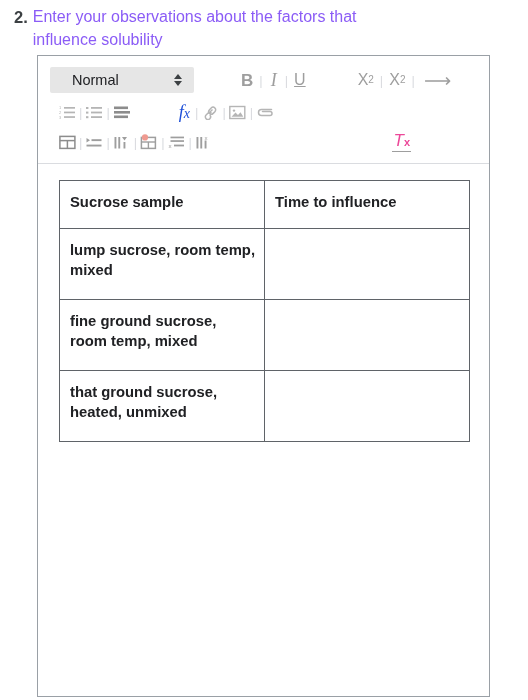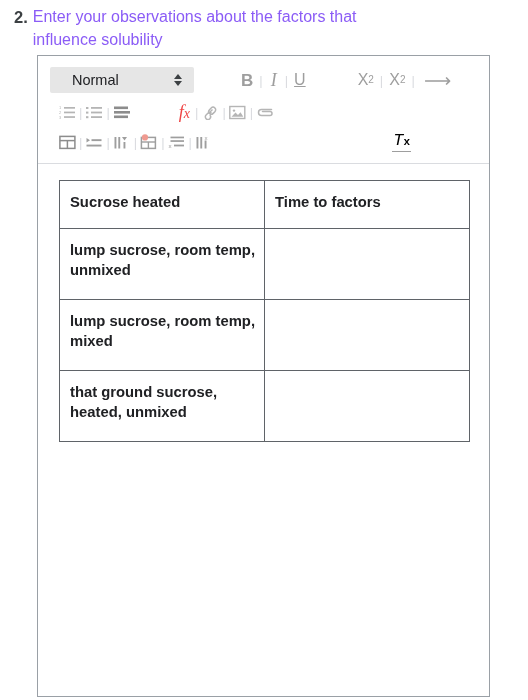--- a/index.html
+++ b/index.html
@@ -142,31 +142,31 @@
     justify-content: center;
     cursor: pointer;
     color: #b5b5b5;
   }
   .icn svg { display: block; }
 
   .fx {
     font-family: "Liberation Serif", serif;
     font-style: italic;
     font-size: 18px;
-    color: #ef4444;
+    color: #1d4ed8;
     padding: 0 4px;
     cursor: pointer;
   }
   .fx .x { font-size: 14px; }
 
   .tx-clear {
     margin-left: auto;
     margin-right: 70px;
-    color: #000000;
-    font-family: Liberation Mono, monospace;
+    color: #ec4899;
+    font-family: Liberation Sans, sans-serif;
     font-size: 17px;
     font-style: italic;
     border-bottom: 1.5px solid #9e9e9e;
     line-height: 1.05;
     padding: 0 1px 1px 1px;
     cursor: pointer;
   }
   .tx-clear .sx { font-size: 11px; font-style: normal; font-weight: 700; }
 
   
@@ -366,29 +366,29 @@
     </div>
 
     <div class="table-wrap">
       <table class="grid">
         <colgroup>
             <col class="c1">
             <col class="c2">
           </colgroup>
         <tbody>
           <tr class="hdr">
-            <td>Sucrose heated</td>
-            <td>Time to factors</td>
+            <td>Sucrose sample</td>
+            <td>Time to influence</td>
           </tr>
           <tr class="body">
-            <td>lump sucrose, room temp, unmixed</td>
+            <td>lump sucrose, room temp, mixed</td>
             <td></td>
           </tr>
           <tr class="body">
-            <td>lump sucrose, room temp, mixed</td>
+            <td>fine ground sucrose, room temp, mixed</td>
             <td></td>
           </tr>
           <tr class="body">
             <td>that ground sucrose, heated, unmixed</td>
             <td></td>
           </tr>
         </tbody>
       </table>
     </div>
 

